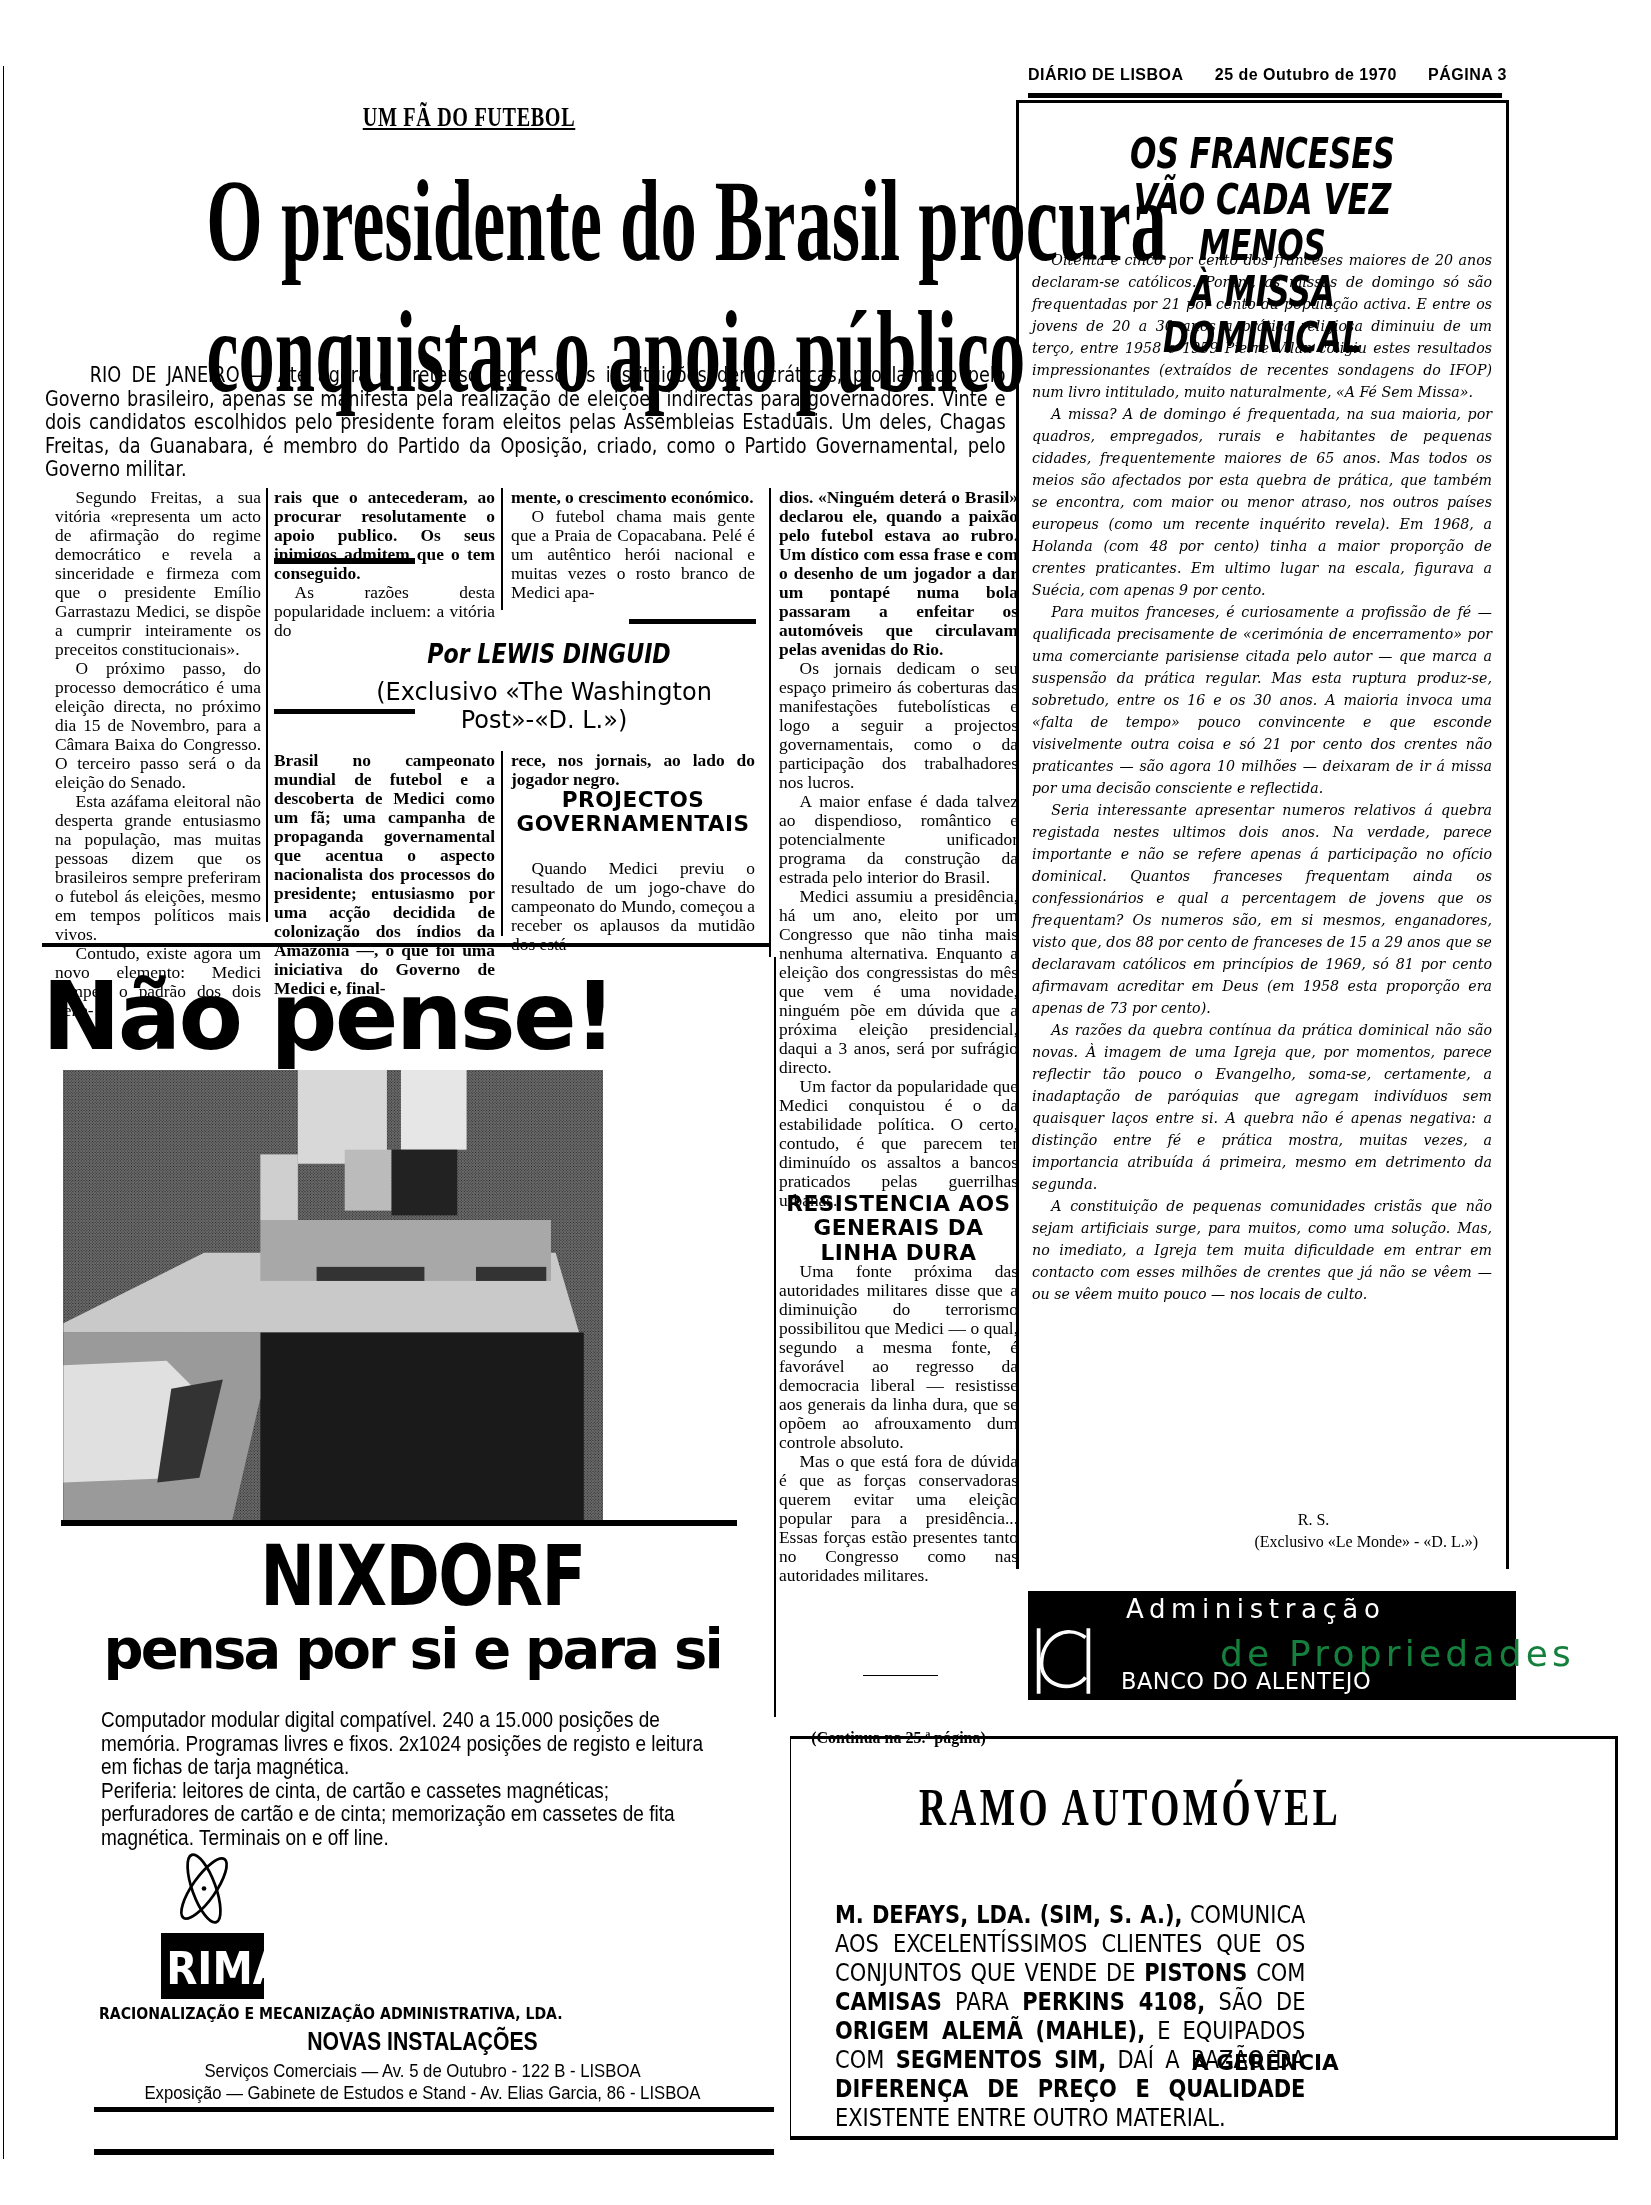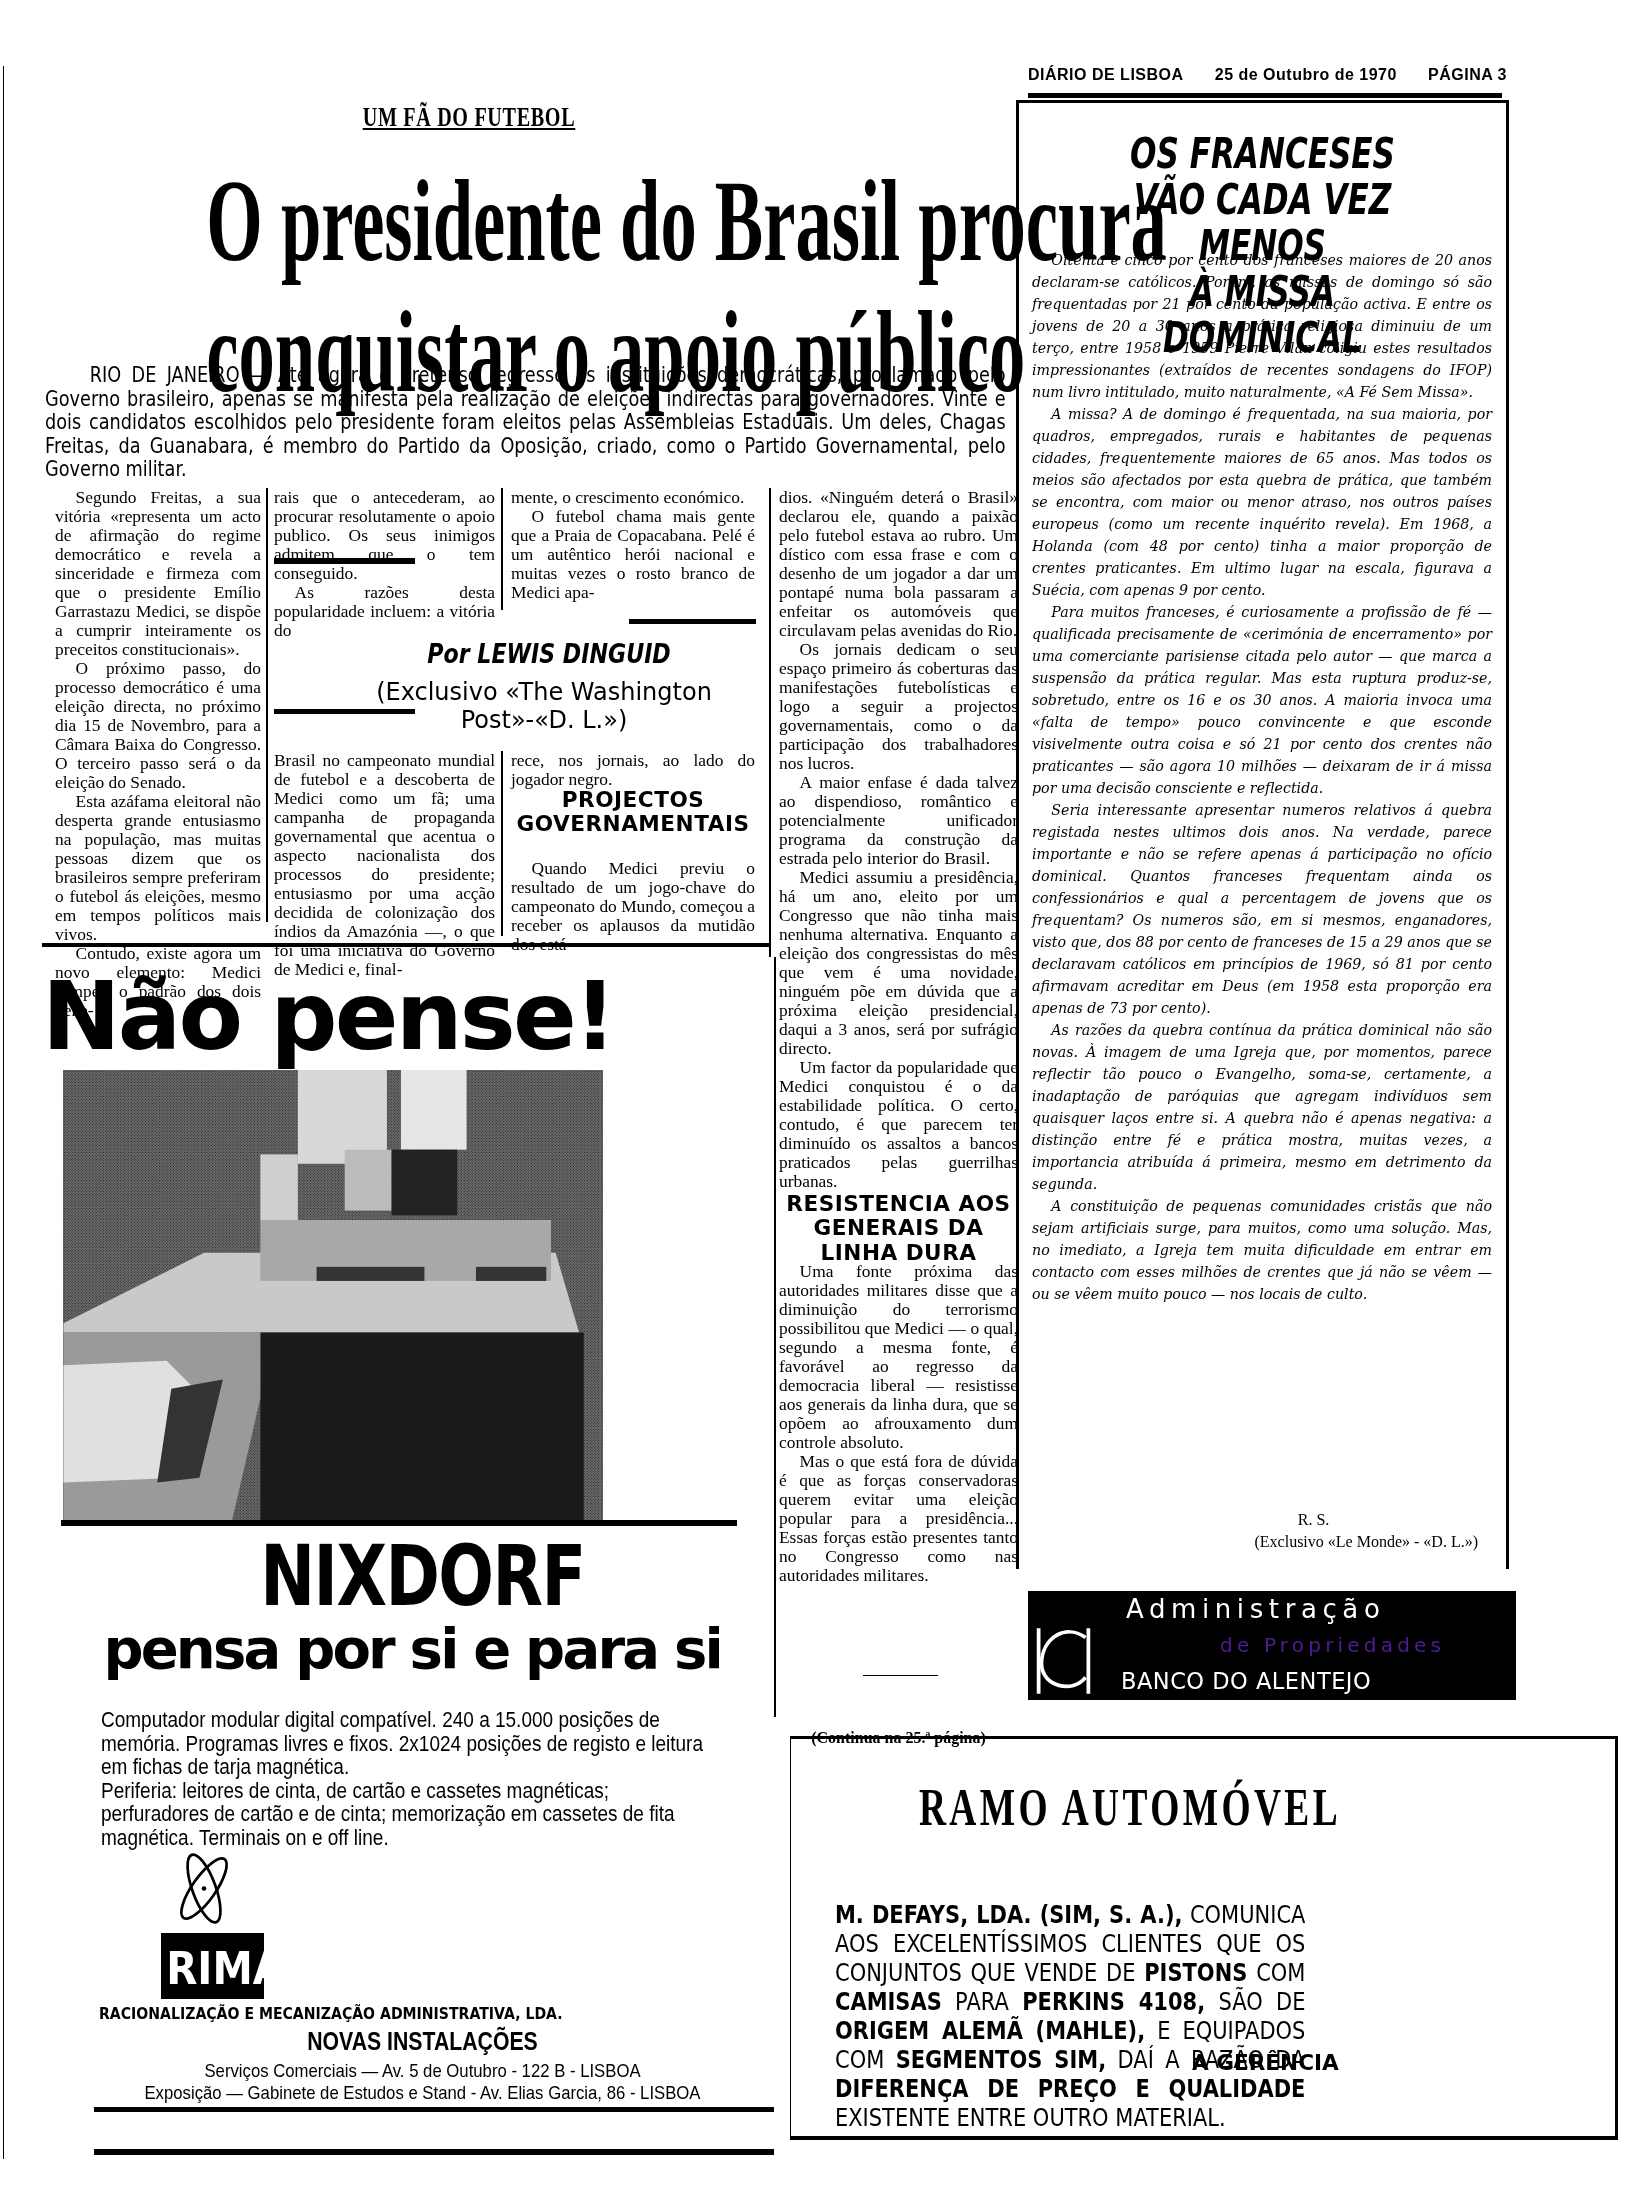--- a/index.html
+++ b/index.html
@@ -18,21 +18,21 @@
   
   #kicker { left: 300px; top: 101px; width: 338px; text-align: center; font-family: "Liberation Serif", serif; font-weight: bold; font-size: 28px; transform: scaleX(0.72); transform-origin: center; text-decoration: underline; letter-spacing: 0.9px; }
   #headline { left: 19px; top: 155px; width: 985px; text-align: center; font-family: "Liberation Serif", serif; font-weight: bold; font-size: 117px; line-height: 131px; transform: scaleX(0.62); transform-origin: 493px 0; white-space: nowrap; }
   #headline .line { display: block; }
 
   #lede { left: 45px; top: 364px; width: 962px; font-family: "DejaVu Sans", sans-serif; font-size: 20.6px; line-height: 23.5px; text-align: justify; text-indent: 52px; transform: scaleX(0.86); transform-origin: 0 0; width: 1117px; }
 
   
   .col { position: absolute; font-family: "Liberation Serif", serif; font-size: 17.4px; line-height: 19px; text-align: justify; hyphens: auto; }
   .col p { text-indent: 20.6px; }
-  .col p.noindent { text-indent: 0; }
+  .col p.noindent { text-indent: 0; font-weight: bold; }
   .vrule { position: absolute; width: 1.9px; background: #000; }
 
   #col1 { left: 55px; top: 488px; width: 206px; }
   #col2 { left: 274px; top: 488px; width: 221px; }
   #col2b { left: 274px; top: 751px; width: 221px; }
   #col3 { left: 511px; top: 488px; width: 244px; }
   #col3b { left: 511px; top: 751px; width: 244px; }
   #col4 { left: 779px; top: 488px; width: 239px; }
   #byline-rule-top { left: 274px; top: 558px; width: 141px; height: 5.6px; background: #000; }
   #byline-rule-top2 { left: 629px; top: 619px; width: 127px; height: 4.7px; background: #000; }
@@ -76,21 +76,21 @@
   #box-title { left: 1023px; top: 131px; width: 479px; text-align: center; font-family: "DejaVu Sans", sans-serif; font-style: italic; font-weight: bold; font-size: 42px; line-height: 46px; transform: scaleX(0.74); }
   #box-body { left: 1032px; top: 249px; width: 460px; font-family: "DejaVu Serif", serif; font-style: italic; font-size: 13.6px; line-height: 11px; text-align: justify; }
   #box-body p { text-indent: 20.6px; line-height: 22px; font-size: 15.2px; transform: scaleX(0.935); transform-origin: 0 0; width: 492px; }
   #box-sign { left: 1032px; top: 1511px; width: 460px; text-align: center; font-family: "Liberation Serif", serif; font-size: 16px; padding-left: 103px; }
   #box-source { left: 1032px; top: 1533px; width: 460px; text-align: right; font-family: "Liberation Serif", serif; font-size: 16px; padding-right: 14px; }
 
   
   #bank-ad { left: 1028px; top: 1591px; width: 488px; height: 109px; background: #000; color: #fff; }
   #bank-logo { left: 1033px; top: 1628px; width: 61px; height: 66px; }
   #bank-line1 { left: 1126px; top: 1594px; font-family: "DejaVu Sans", sans-serif; font-size: 26px; letter-spacing: 5.6px; color: #fff; }
-  #bank-line2 { left: 1220px; top: 1633px; font-family: "DejaVu Sans", sans-serif; font-size: 20px; letter-spacing: 4.2px; color: #4c1d95; }
+  #bank-line2 { left: 1220px; top: 1633px; font-family: "DejaVu Sans", sans-serif; font-size: 36px; letter-spacing: 4.2px; color: #15803d; }
   #bank-line3 { left: 1121px; top: 1668px; font-family: "DejaVu Sans", sans-serif; font-size: 22.5px; color: #fff; letter-spacing: 0.5px; }
 
   
   #ramo-frame { left: 790px; top: 1736px; width: 828px; height: 404px; border-top: 3.8px solid #000; border-right: 3.8px solid #000; border-bottom: 4.7px solid #000; border-left: 1.9px solid #000; }
   #ramo-title { left: 790px; top: 1778px; width: 680px; text-align: center; font-family: "Liberation Serif", serif; font-weight: bold; font-size: 52px; transform: scaleX(0.72); letter-spacing: 4.7px; }
   #ramo-body { left: 835px; top: 1900px; width: 469px; font-family: "DejaVu Sans", sans-serif; font-size: 24.4px; line-height: 29px; text-align: justify; transform: scaleX(0.86); transform-origin: 0 0; width: 547px; }
   #ramo-body b { font-weight: bold; }
   #ramo-sign { left: 1192px; top: 2050px; width: 188px; font-family: "DejaVu Sans", sans-serif; font-weight: bold; font-size: 21.6px; }
 </style>
 </head>

